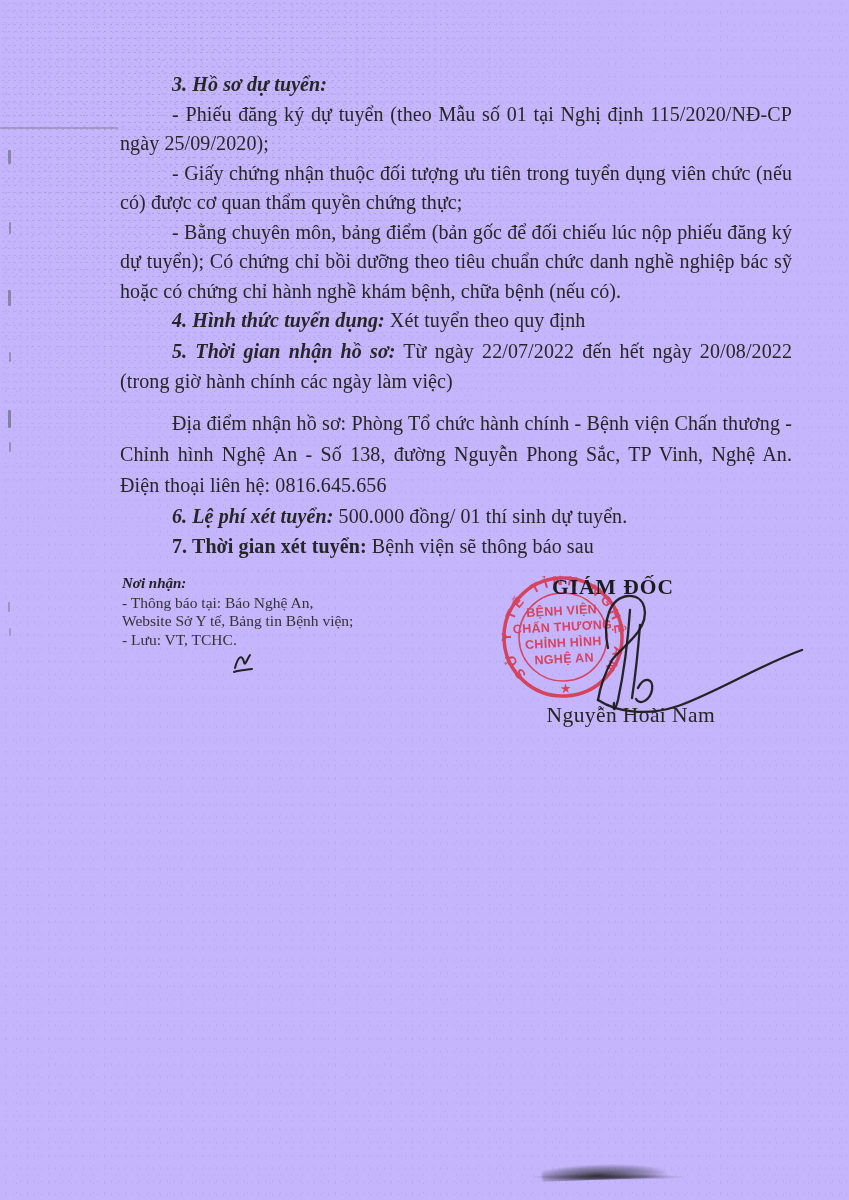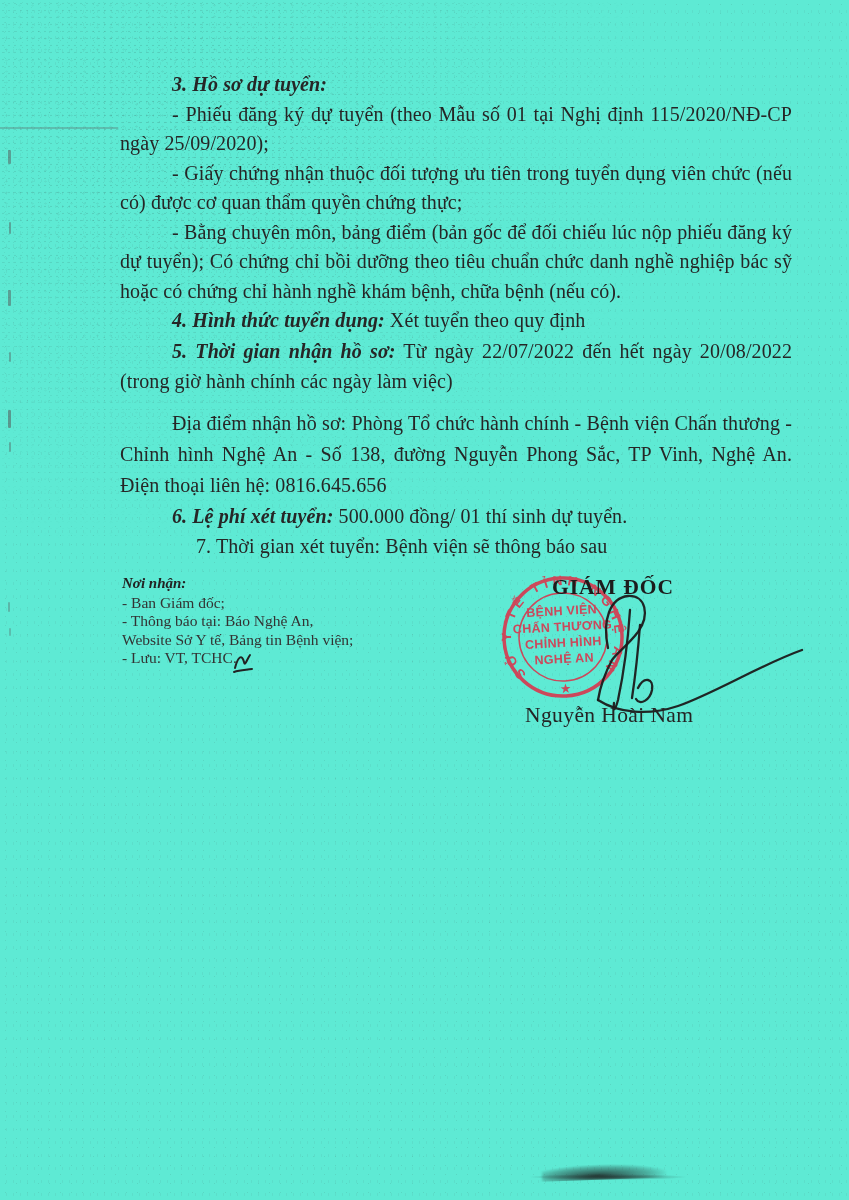--- a/index.html
+++ b/index.html
@@ -1,18 +1,18 @@
 <!DOCTYPE html>
 <html><head>
 <meta charset="utf-8">
 <style>
   html,body{margin:0;padding:0;background:#ffffff;}
   .page{
     position:relative;width:849px;height:1200px;overflow:hidden;
-    background:#5eead4;
+    background:#c4b5fd;
     font-family:"Liberation Serif","DejaVu Serif",serif;
     color:#262626;
   }
   
   .noise-all{
     position:absolute;inset:0;pointer-events:none;
     background-image:
       radial-gradient(rgba(50,50,50,.10) .6px, transparent .9px),
       radial-gradient(rgba(70,70,70,.07) .5px, transparent .9px);
     background-size:11px 9px,7px 13px;
@@ -42,32 +42,32 @@
   }
   
   .doc{position:absolute;left:120px;top:70px;width:672px;}
   .p{
     margin:0;font-size:20px;line-height:29.5px;
     text-align:justify;text-indent:52px;letter-spacing:.1px;
   }
   .lh30{line-height:30px;}
   .lh31{line-height:31px;margin-top:12px;}
   .bi{font-weight:bold;font-style:italic;}
-  .b{font-weight:normal;margin-left:24px;}
+  .b{font-weight:bold;}
   
   .footer{position:absolute;left:122px;top:574px;width:300px;font-size:15.5px;line-height:18.5px;color:#333;}
   .fh{font-weight:bold;font-style:italic;font-size:15px;margin-bottom:1px;color:#222;}
   .hand-mark{position:absolute;left:232px;top:648px;}
   
   .signer-title{
     position:absolute;left:552px;top:575px;width:130px;text-align:left;
     font-weight:bold;font-size:21.5px;letter-spacing:1px;color:#1c1c1c;z-index:3;
   }
   .signer-name{
-    position:absolute;left:525px;top:703px;width:190px;text-align:left;
+    position:absolute;left:525px;top:703px;width:190px;text-align:right;
     font-size:21.5px;letter-spacing:.4px;color:#242424;z-index:3;
   }
   .stamp-svg{position:absolute;left:470px;top:560px;z-index:2;}
   .stamp-ring-text{font-family:"Liberation Sans","DejaVu Sans",sans-serif;font-size:13.5px;font-weight:bold;letter-spacing:1px;}
   .stamp-center{font-family:"Liberation Sans","DejaVu Sans",sans-serif;font-size:12.5px;font-weight:bold;text-anchor:middle;letter-spacing:.3px;}
   .stamp-star{font-size:13px;text-anchor:middle;}
   .ink{fill:none;stroke:#1b1b1b;stroke-width:2.3;stroke-linecap:round;opacity:.95;}
 </style>
 </head>
 <body>
@@ -95,21 +95,20 @@
     <p class="p">- Bằng chuyên môn, bảng điểm (bản gốc để đối chiếu lúc nộp phiếu đăng ký dự tuyển); Có chứng chỉ bồi dưỡng theo tiêu chuẩn chức danh nghề nghiệp bác sỹ hoặc có chứng chỉ hành nghề khám bệnh, chữa bệnh (nếu có).</p>
     <p class="p"><span class="bi">4. Hình thức tuyển dụng:</span><span> Xét tuyển theo quy định</span></p>
     <p class="p lh30"><span class="bi">5. Thời gian nhận hồ sơ:</span><span> Từ ngày 22/07/2022 đến hết ngày 20/08/2022 (trong giờ hành chính các ngày làm việc)</span></p>
     <p class="p lh31">Địa điểm nhận hồ sơ: Phòng Tổ chức hành chính - Bệnh viện Chấn thương - Chỉnh hình Nghệ An - Số 138, đường Nguyễn Phong Sắc, TP Vinh, Nghệ An. Điện thoại liên hệ: 0816.645.656</p>
     <p class="p lh30"><span class="bi">6. Lệ phí xét tuyển:</span><span> 500.000 đồng/ 01 thí sinh dự tuyển.</span></p>
     <p class="p lh30"><span class="b">7. Thời gian xét tuyển:</span><span> Bệnh viện sẽ thông báo sau</span></p>
   </div>
 
   <div class="footer">
     <div class="fh">Nơi nhận:</div>
-    <div>- Ban Giám đốc;</div>
     <div>- Thông báo tại: Báo Nghệ An,</div>
     <div>Website Sở Y tế, Bảng tin Bệnh viện;</div>
     <div>- Lưu: VT, TCHC.</div>
   </div>
   <svg class="hand-mark" width="24" height="28" viewBox="0 0 24 28">
     <path d="M3 20 C6 8 10 6 12 14 C13 19 15 11 18 7" fill="none" stroke="#222" stroke-width="2" stroke-linecap="round"></path>
     <path d="M2 24 C8 22 14 22 20 21" fill="none" stroke="#222" stroke-width="2" stroke-linecap="round"></path>
   </svg>
 
   <div class="signer-title">GIÁM ĐỐC</div>

